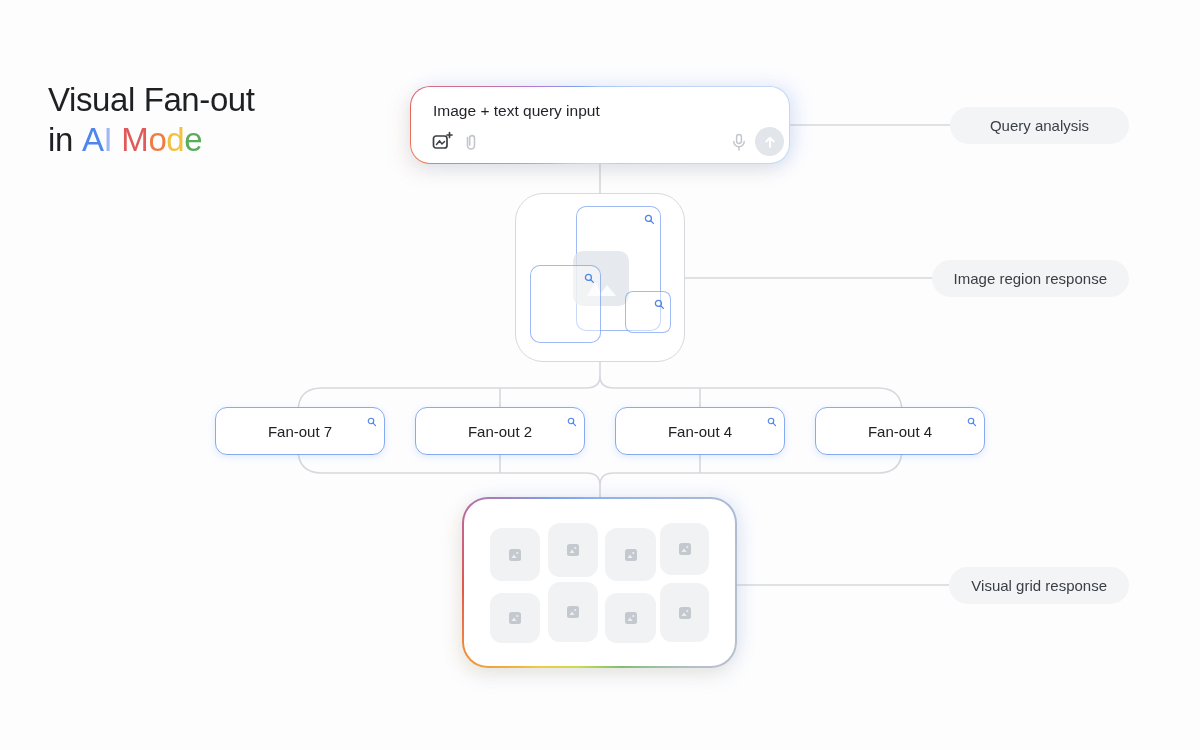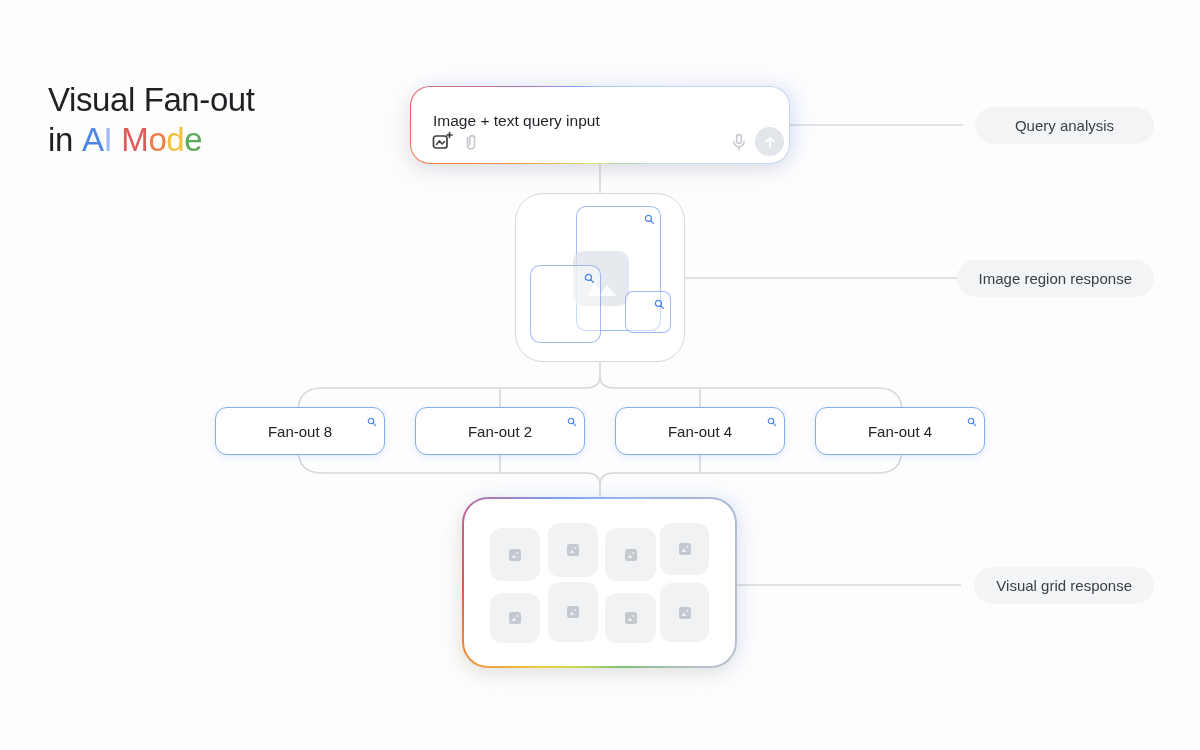--- a/index.html
+++ b/index.html
@@ -32,35 +32,35 @@
       conic-gradient(from 0deg at 50% 50%,
         #a7c5f8 0deg, #c2d5f8 70deg, #c4dbe9 110deg, #b6dca8 150deg,
         #dae37e 190deg, #f0ce4e 220deg, #ee9a47 245deg, #e4635a 275deg,
         #b07bd6 300deg, #7aa3f2 330deg, #a7c5f8 360deg) border-box;
     box-shadow:
       0 6px 18px rgba(110,150,230,0.18),
       -8px 8px 20px rgba(240,170,80,0.10),
       8px -4px 18px rgba(140,180,250,0.14);
   }
   .query-box .query-label {
-    position:absolute; left:22px; top:25px;
+    position:absolute; left:22px; top:15px;
     font-size:15.5px; font-weight:500; color:#1f2328;
   }
   .qb-icon { position:absolute; display:flex; align-items:center; justify-content:center; }
   .qb-add-image { left:20px; top:44px; width:22px; height:22px; }
   .qb-attach { left:50px; top:44px; width:20px; height:22px; }
   .qb-mic { left:318px; top:45px; width:20px; height:21px; }
   .qb-send {
     left:344px; top:40px; width:29px; height:29px; border-radius:50%;
     background:#e2e5e9; cursor:pointer;
   }
 
   
   .pill {
-    position:absolute; right:46px; height:37px; min-width:179px; z-index:3;
+    position:absolute; right:71px; height:37px; min-width:179px; z-index:3;
     background:#f2f4f6; border-radius:999px;
     display:flex; align-items:center; justify-content:center;
     font-size:15px; color:#3a3f45; padding:0 22px; white-space:nowrap;text-align:center;
   }
   .pill-query  { top:107px; }
   .pill-region { top:260px; }
   .pill-grid   { top:567px; }
 
   
   .region-box {
@@ -215,21 +215,21 @@
       <span class="mag">
         <svg width="11" height="11" viewBox="0 0 11 11" fill="none">
           <circle cx="4.4" cy="4.4" r="3" stroke="#4f86ec" stroke-width="1.3"></circle>
           <path d="M6.7 6.7 L9.4 9.4" stroke="#4f86ec" stroke-width="1.3" stroke-linecap="round"></path>
         </svg>
       </span>
     </div>
   </div>
 
   <div class="fanout-box fanout-1">
-    <span>Fan-out 8</span>
+    <span>Fan-out 7</span>
     <span class="mag">
       <svg width="10" height="10" viewBox="0 0 11 11" fill="none">
         <circle cx="4.4" cy="4.4" r="3" stroke="#4f86ec" stroke-width="1.3"></circle>
         <path d="M6.7 6.7 L9.4 9.4" stroke="#4f86ec" stroke-width="1.3" stroke-linecap="round"></path>
       </svg>
     </span>
   </div>
   <div class="fanout-box fanout-2">
     <span>Fan-out 2</span>
     <span class="mag">

